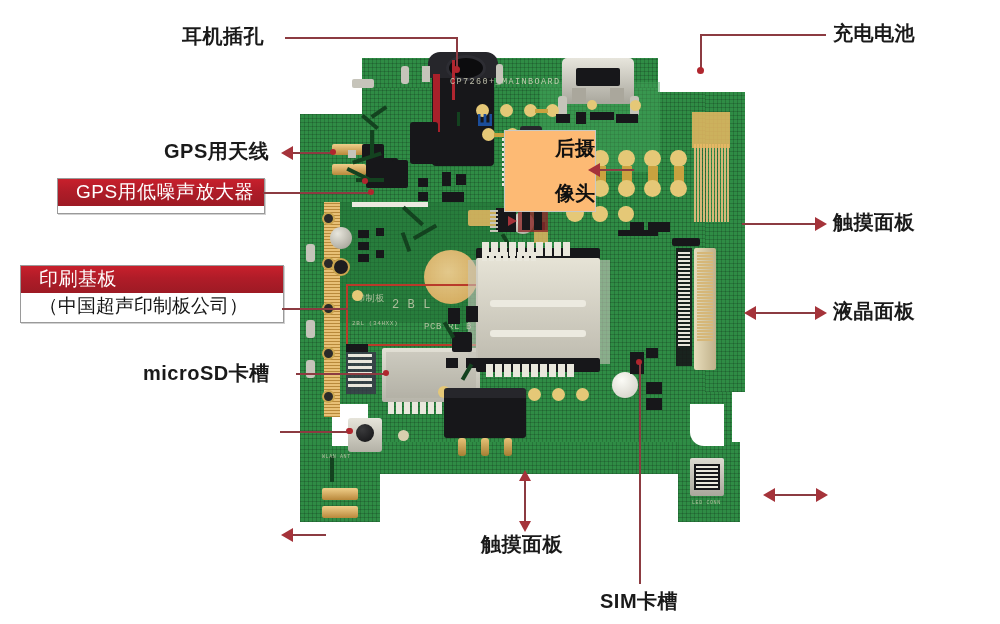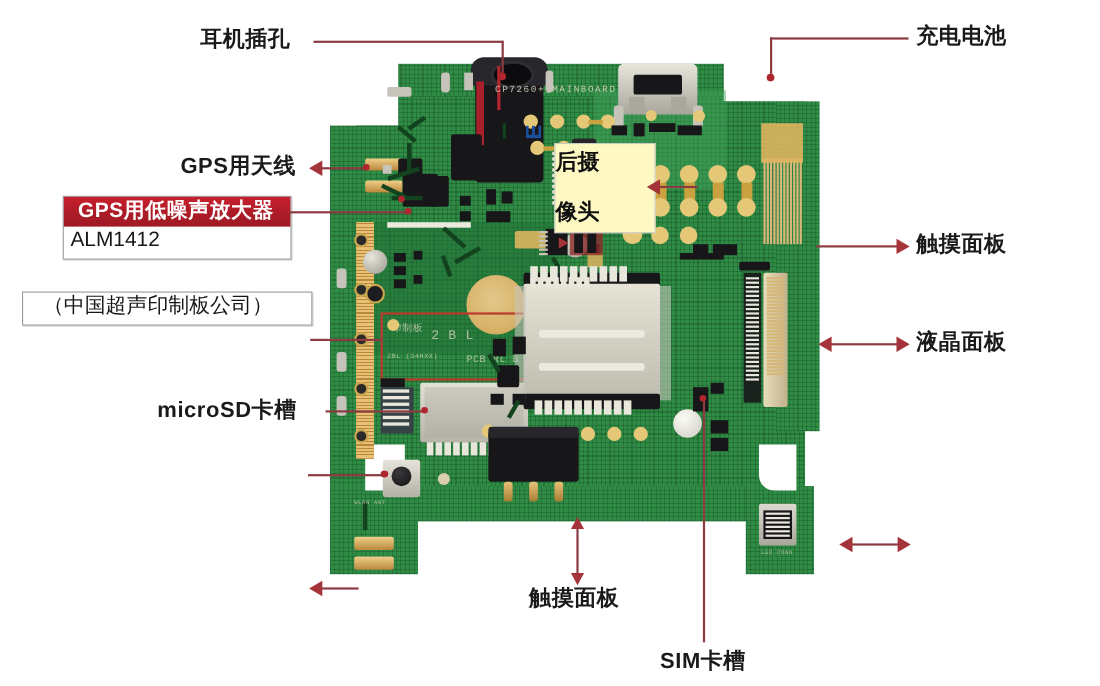--- a/index.html
+++ b/index.html
@@ -23,29 +23,29 @@
   .arrow.up{border-left:6px solid transparent;border-right:6px solid transparent;
             border-bottom:11px solid #a5333a;}
   .arrow.down{border-left:6px solid transparent;border-right:6px solid transparent;
               border-top:11px solid #a5333a;}
   .dot{position:absolute;width:7px;height:7px;border-radius:50%;background:#b0262e;}
 
   
   .specbox{position:absolute;border:1px solid #9a9a9a;background:#fff;
            box-shadow:1px 1px 0 rgba(0,0,0,.18);}
   .specbox .hd{background:linear-gradient(180deg,#c8202c 0%,#b01c28 45%,#9d1a24 100%);
-               color:#fff;font-size:19px;font-weight:700;padding:2px 6px 3px 4px;
-               letter-spacing:.5px;line-height:1.15;white-space:nowrap;text-align:center;}
+               color:#fff;font-size:19px;font-weight:400;padding:2px 6px 3px 18px;
+               letter-spacing:.5px;line-height:1.15;white-space:nowrap;}
   .specbox .bd{padding:2px 6px 5px 6px;color:#161616;font-size:19px;
                font-weight:400;line-height:1.18;white-space:nowrap;}
   .specbox .bd .l2{padding-left:12px;}
 
   
-  .whitebox{position:absolute;background:#fef9c3;border:1px solid #c9c9c4;
-            display:flex;align-items:center;justify-content:flex-start;}
+  .whitebox{position:absolute;background:#fdba74;border:1px solid #c9c9c4;
+            display:flex;align-items:center;justify-content:flex-end;}
   .whitebox span{font-size:20px;font-weight:700;color:#101010;line-height:1.12;
                  text-align:center;display:block;}
 
   
   #board{position:absolute;left:300px;top:52px;width:455px;height:470px;}
   .pcb{position:absolute;background:#2f8c45;}
   .pcb.dk{background:#1f6e33;}
   .pcb.lt{background:#45a35a;}
   
   .mesh{background-image:
@@ -496,27 +496,27 @@
   <div class="dot" style="left:453px;top:66px;"></div>
 
   <div class="calltext" style="left:164px;top:140px;">GPS用天线</div>
   <div class="lead h" style="left:292px;top:152px;width:42px;"></div>
   <div class="arrow left" style="left:281px;top:146px;"></div>
   <div class="dot" style="left:330px;top:149px;width:6px;height:6px;"></div>
 
   <div class="specbox" style="left:57px;top:178px;width:206px;">
     <div class="hd">GPS用低噪声放大器</div>
     <div class="bd">
-      <div>ALM1412</div>
     </div>
   </div>
   <div class="lead h" style="left:263px;top:192px;width:108px;"></div>
   <div class="dot" style="left:368px;top:189px;width:6px;height:6px;"></div>
 
   <div class="specbox" style="left:20px;top:265px;width:262px;">
+    <div class="hd">印刷基板</div>
     <div class="bd">
       <div class="l2">（中国超声印制板公司）</div>
     </div>
   </div>
   <div class="lead h" style="left:282px;top:308px;width:66px;"></div>
 
   <div class="calltext" style="left:143px;top:362px;">microSD卡槽</div>
   <div class="lead h" style="left:296px;top:373px;width:90px;"></div>
   <div class="dot" style="left:383px;top:370px;width:6px;height:6px;"></div>
 

